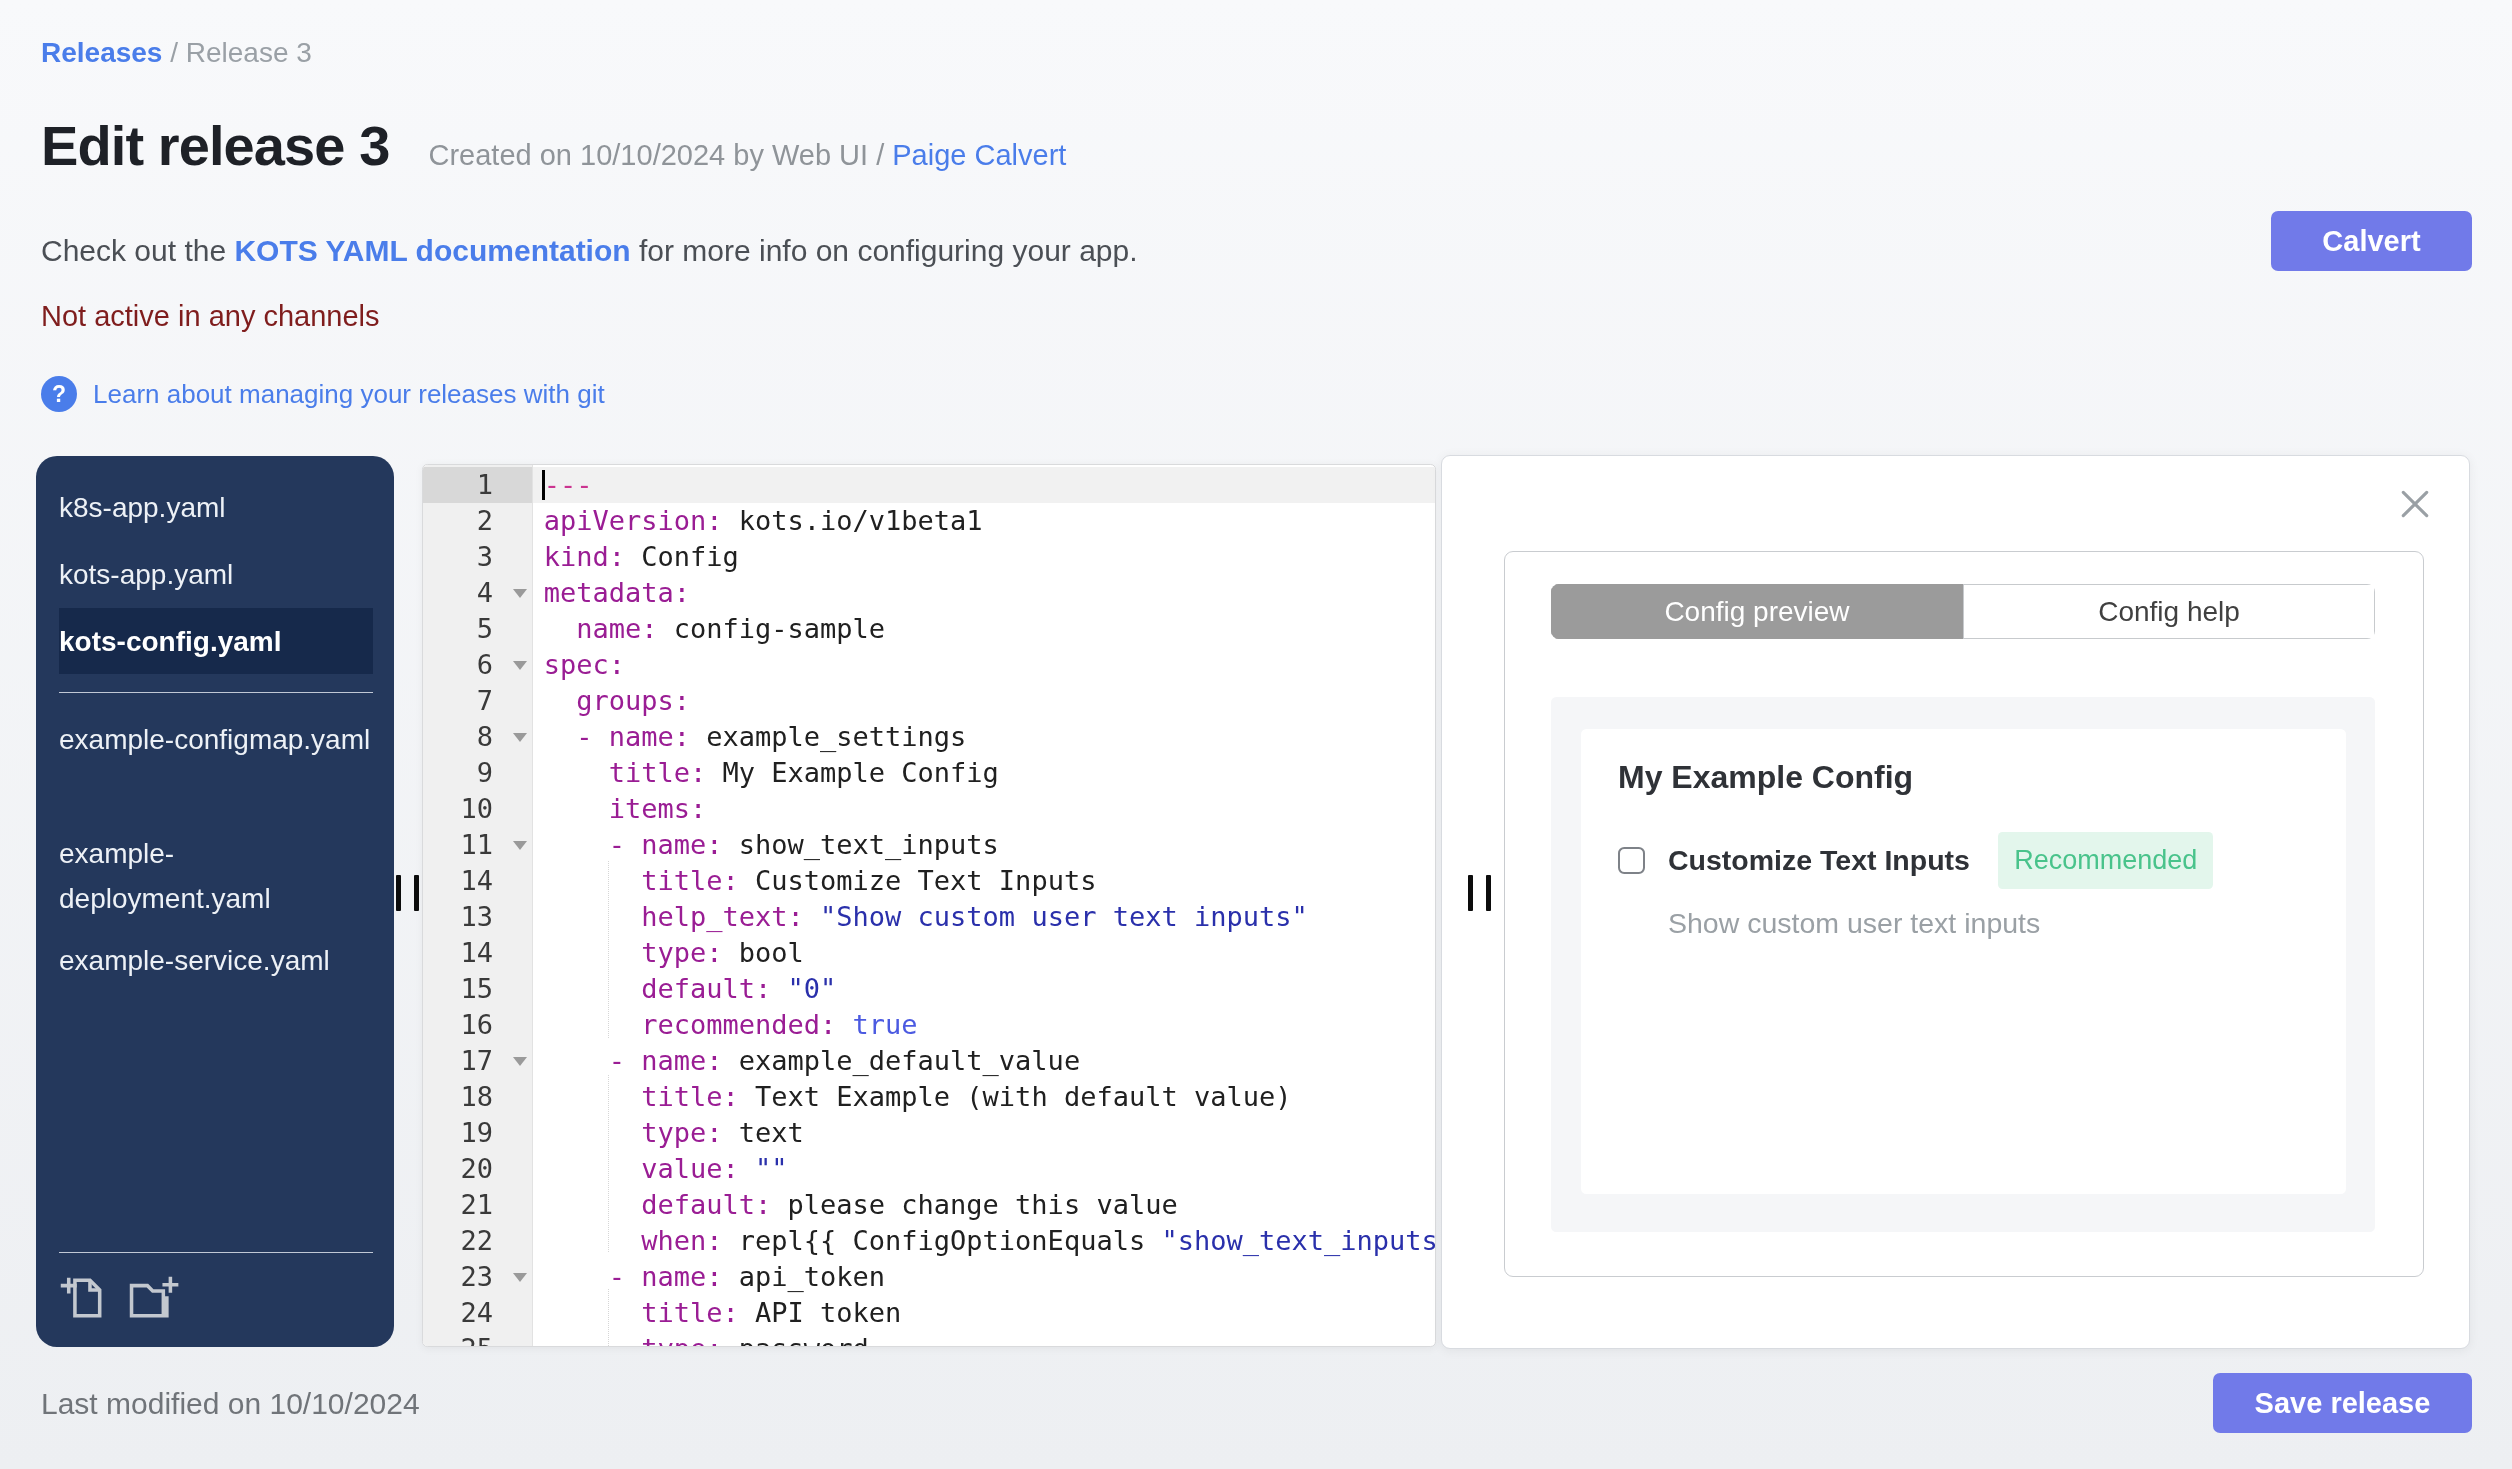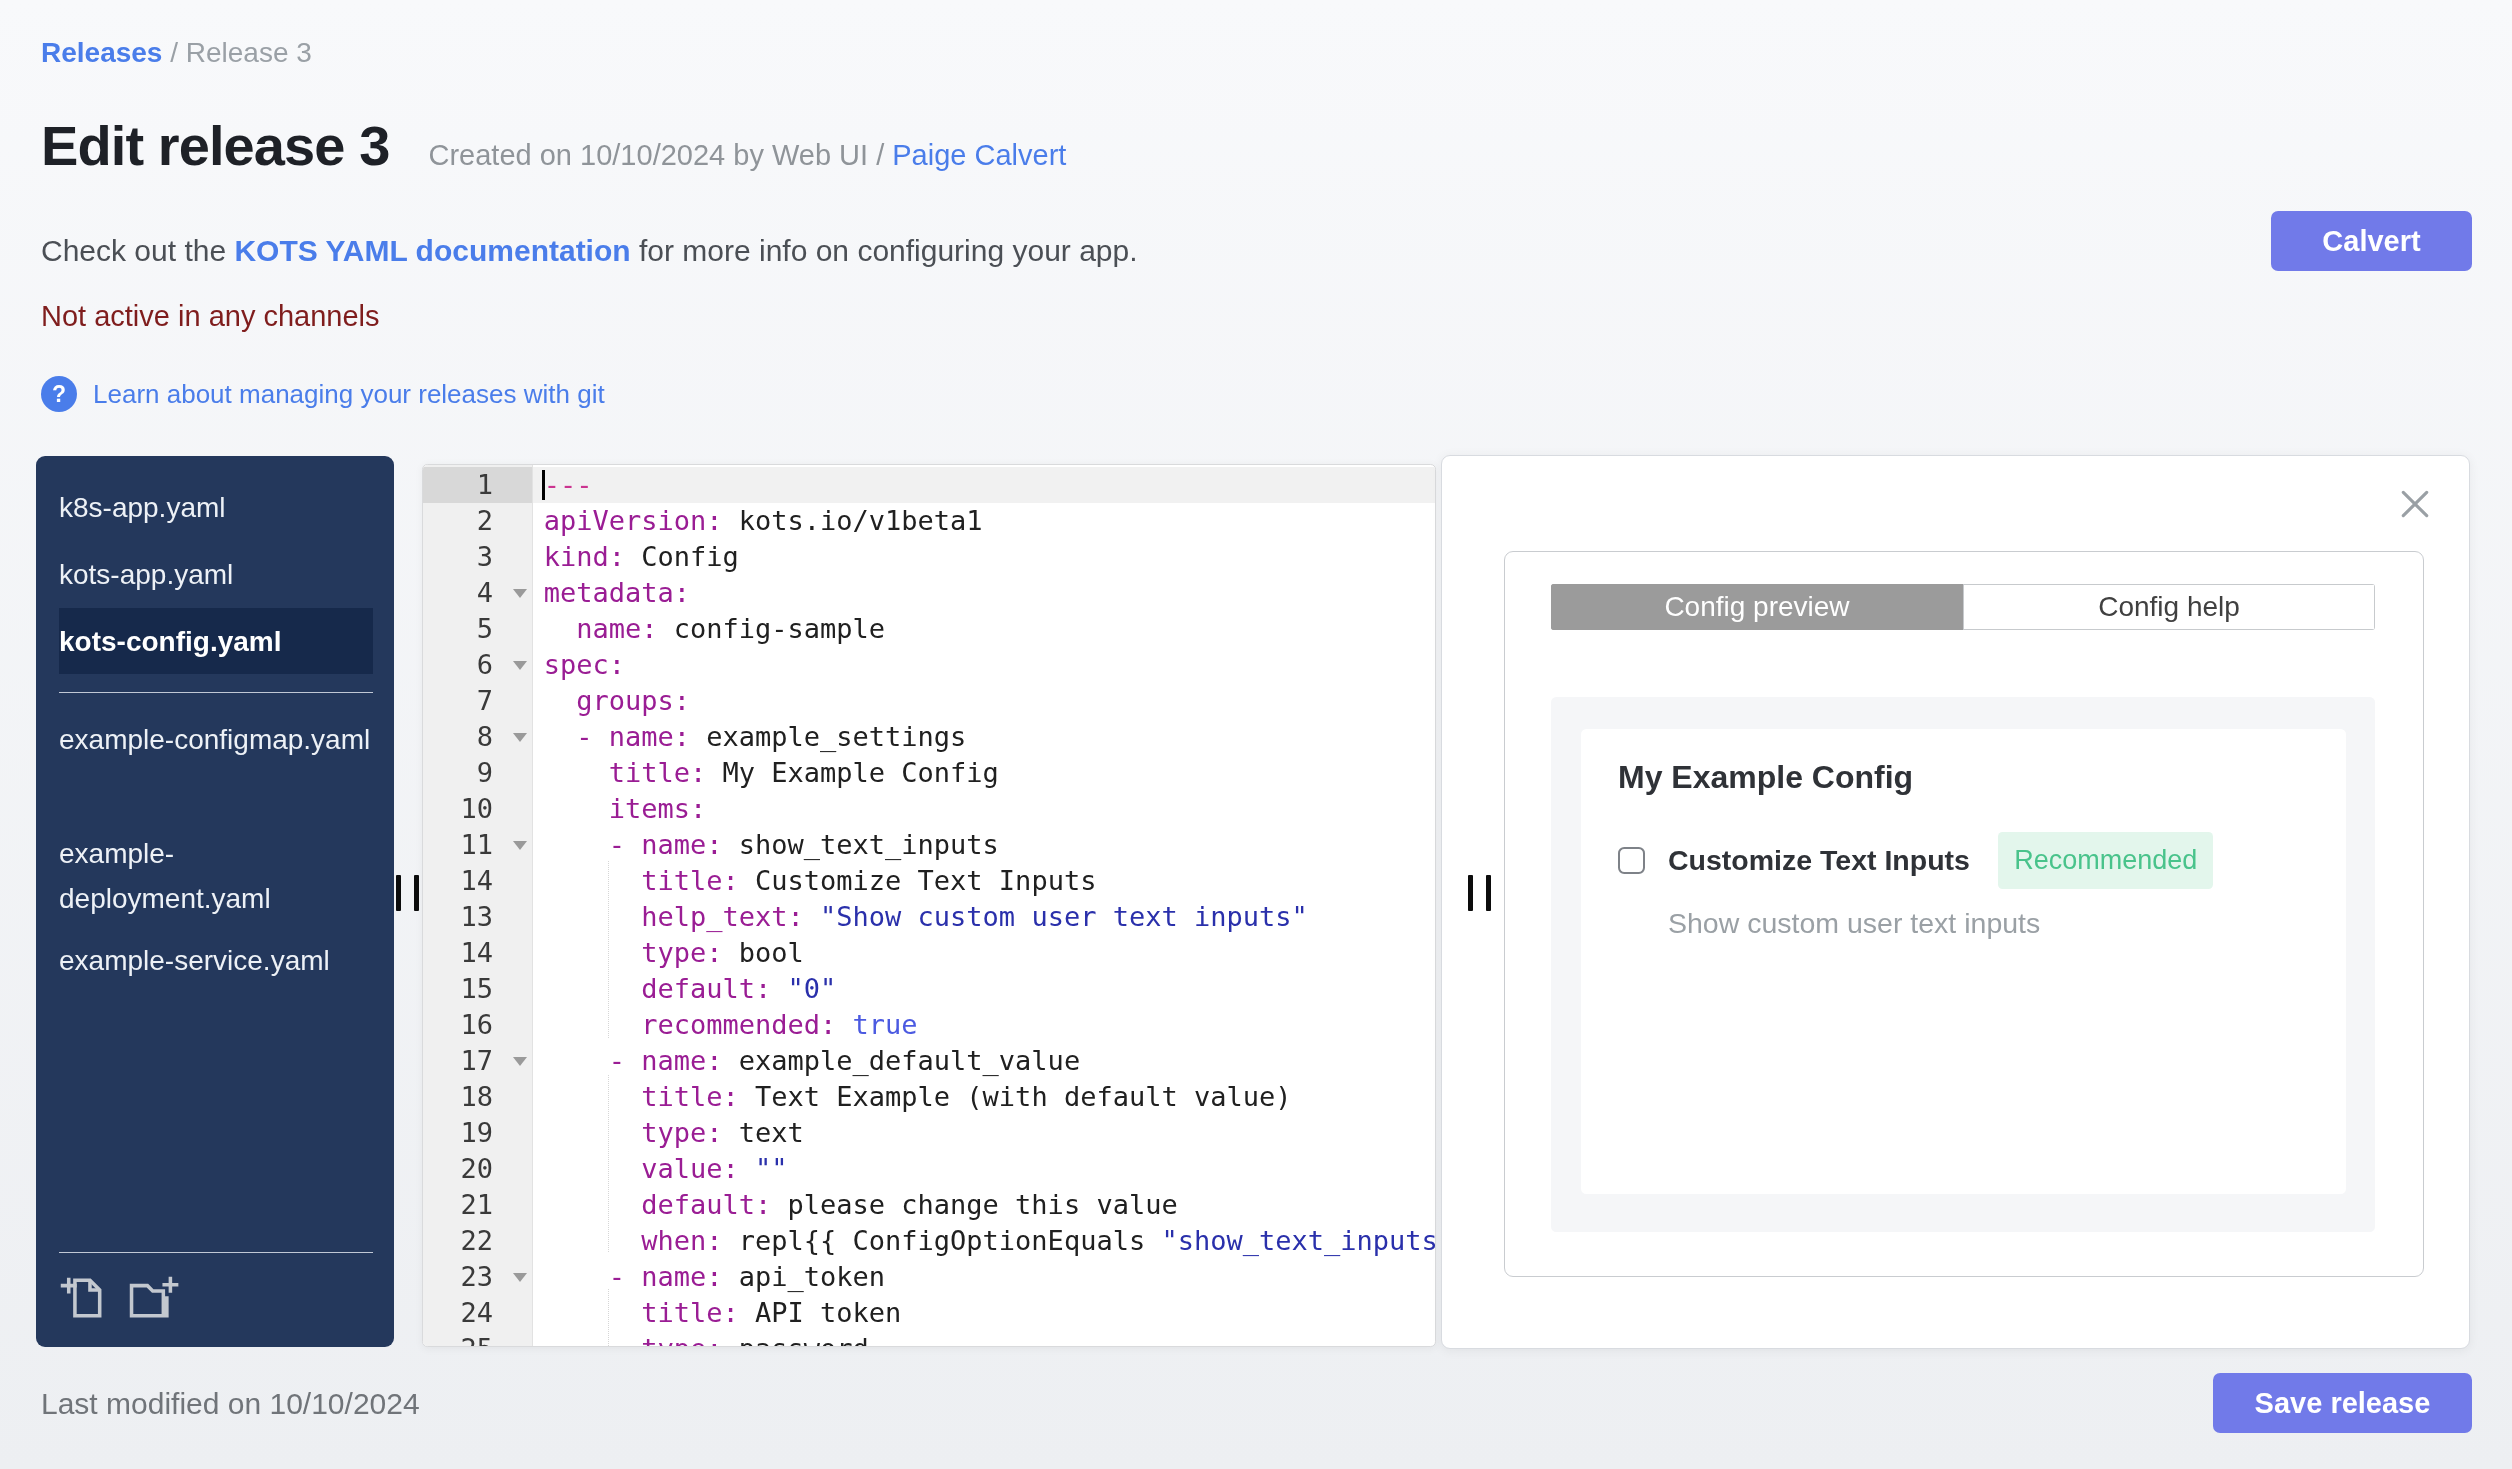--- a/index.html
+++ b/index.html
@@ -28,21 +28,21 @@
   .help-circle { width: 36px; height: 36px; border-radius: 50%; background: var(--link); color: #fff;
                  font-size: 23px; font-weight: 700; display: flex; align-items: center; justify-content: center; }
   .git-row a { color: var(--link); font-size: 26px; }
   .btn { border: none; border-radius: 7.1px; background: var(--button, #717ae9); color: #fff;
          font-family: inherit; font-weight: 700; font-size: 29px; cursor: pointer; }
   .promote-btn { position: absolute; left: 2271px; top: 211px; width: 201px; height: 60px; }
   .save-btn { position: absolute; left: 2213px; top: 1373px; width: 259px; height: 60px; }
 
   
   .sidebar { position: absolute; left: 36px; top: 456px; width: 358px; height: 891px;
-             background: var(--sidebar-bg, #24385c); border-radius: 9px; }
+             background: var(--sidebar-bg, #24385c); border-radius: 21px; }
   .file-item { position: absolute; left: 23px; width: 314px; font-size: 28px; line-height: 45px;
                color: #edf1f6; cursor: pointer; overflow-wrap: normal; }
   .file-item.selected { background: var(--sidebar-selected-bg, #16294b); height: 66px;
                         display: flex; align-items: center; font-weight: 700; color: #fff; }
   .sb-divider { position: absolute; left: 23px; width: 314px; border-top: 1.8px solid rgba(220,226,234,.85); }
   .sb-actions { position: absolute; left: 23px; top: 817px; display: flex; gap: 23px; }
   .sb-actions button { background: none; border: none; cursor: pointer; padding: 0; }
 
   
   .drag-handle { position: absolute; top: 875px; width: 25px; height: 36px; cursor: col-resize; z-index: 30; }
@@ -75,22 +75,22 @@
   .cursor { position: absolute; left: 119px; top: 5.3px; width: 2.7px; height: 30px; background: #000; }
 
   
   .preview-panel { position: absolute; left: 1441px; top: 455px; width: 1029px; height: 894px;
                    background: #fff; border: 0.9px solid #d8dbe0; border-radius: 9px;
                    box-shadow: 0 1.8px 10.7px rgba(0,0,0,.06); }
   .close-btn { position: absolute; right: 36px; top: 30px; width: 36px; height: 36px;
                background: none; border: none; cursor: pointer; }
   .inner-card { position: absolute; left: 62px; top: 95px; width: 920px; height: 726px;
                 border: 0.9px solid #c9ccd0; border-radius: 9px; }
-  .tabs { position: absolute; left: 46px; top: 32px; width: 824px; height: 46px; display: flex;
-          border-radius: 3px; overflow: hidden; }
+  .tabs { position: absolute; left: 46px; top: 32px; width: 824px; height: 55px; display: flex;
+          border-radius: 8px; overflow: hidden; }
   .tab { flex: 1; font-size: 28px; display: flex; align-items: center; justify-content: center; cursor: pointer;
          border: 0.9px solid #c7cacd; color: #404040; background: #fff; }
   .tab.active { background: #9b9b9b; color: #fff; border-color: #9b9b9b; }
   .preview-gray { position: absolute; left: 46px; top: 145px; width: 824px; height: 535px;
                   background: #f5f6f8; border-radius: 5.3px; }
   .preview-white { position: absolute; left: 30px; top: 32px; width: 765px; height: 465px;
                    background: #fff; border-radius: 5.3px; padding: 30px 37px; }
   .group-title { font-size: 32px; font-weight: 700; color: #2f3237; margin-bottom: 36px; }
   .cfg-row { display: flex; align-items: center; gap: 23px; }
   .checkbox { width: 27px; height: 27px; border: 2.7px solid #7e8288; border-radius: 6.2px; background: #fff; cursor: pointer; }

